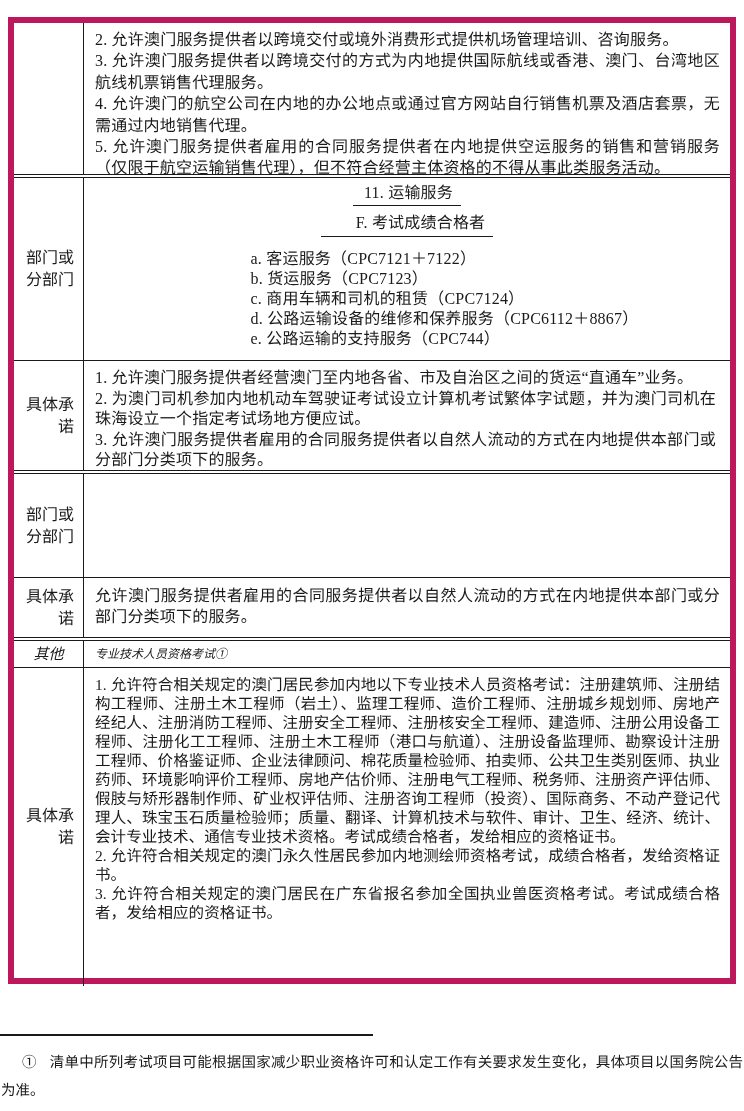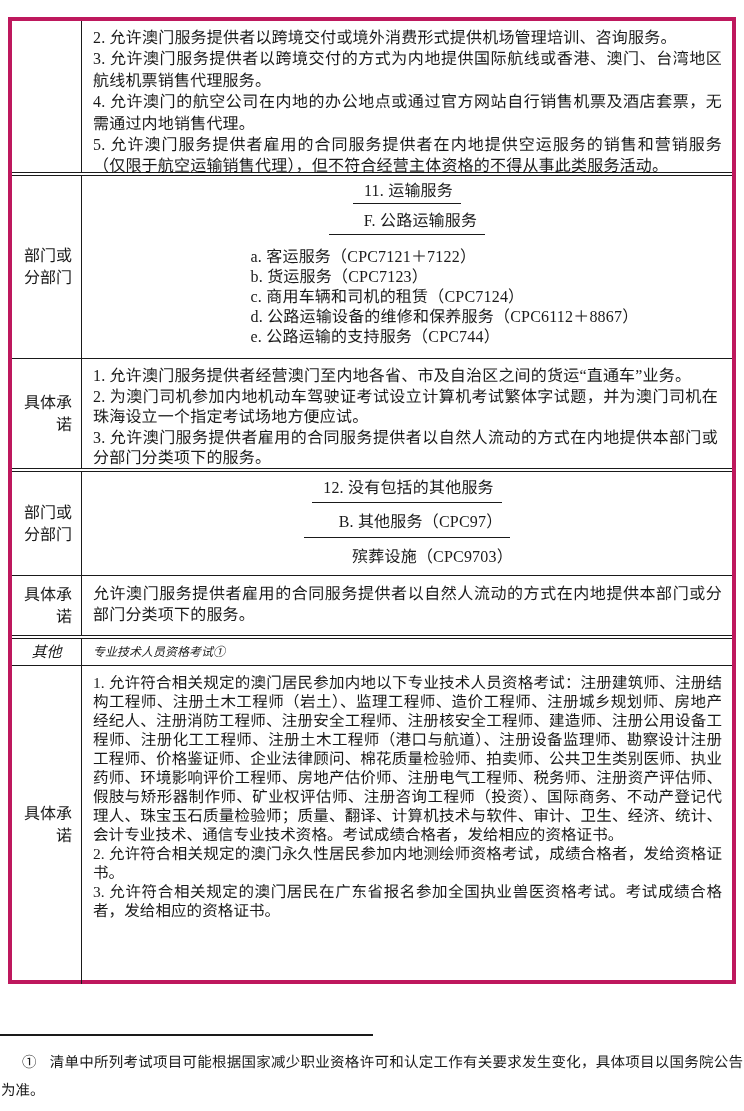--- a/index.html
+++ b/index.html
@@ -6,21 +6,21 @@
   html, body { background: #ffffff; }
   body {
     width: 744px; height: 1111px;
     font-family: "Liberation Serif", "DejaVu Serif", serif;
     color: #1a1a1a;
   }
   .page { position: relative; width: 744px; height: 1111px; overflow: hidden; background: #fff; }
 
   .doc-table {
     position: absolute; top: 17px; left: 8px; width: 728px; height: 967px;
-    border: 4px solid #be185d;
+    border: 6px solid #be185d;
     display: flex; flex-direction: column;
   }
 
   .sect { display: flex; flex-shrink: 0; min-width: 0; }
   .sect.thin   { border-top: 1px solid #1a1a1a; }
   .sect.double { border-top: 4px double #1a1a1a; }
 
   .label-cell {
     flex: 0 0 70px; width: 70px;
     border-right: 1.5px solid #1a1a1a;
@@ -100,21 +100,21 @@
         <p>3. 允许澳门服务提供者以跨境交付的方式为内地提供国际航线或香港、澳门、台湾地区航线机票销售代理服务。</p>
         <p>4. 允许澳门的航空公司在内地的办公地点或通过官方网站自行销售机票及酒店套票，无需通过内地销售代理。</p>
         <p>5. 允许澳门服务提供者雇用的合同服务提供者在内地提供空运服务的销售和营销服务（仅限于航空运输销售代理），但不符合经营主体资格的不得从事此类服务活动。</p>
       </div>
     </section>
 
     <section class="sect double sec-dept11">
       <div class="label-cell">部门或分部门</div>
       <div class="content-cell rows">
         <div class="subrow hr row-1">11. 运输服务</div>
-        <div class="subrow hr row-2">F. 公路运输服务</div>
+        <div class="subrow hr row-2">F. 考试成绩合格者</div>
         <div class="subrow row-3">
           <div class="list-line">a. 客运服务（CPC7121＋7122）</div>
           <div class="list-line">b. 货运服务（CPC7123）</div>
           <div class="list-line">c. 商用车辆和司机的租赁（CPC7124）</div>
           <div class="list-line">d. 公路运输设备的维修和保养服务（CPC6112＋8867）</div>
           <div class="list-line">e. 公路运输的支持服务（CPC744）</div>
         </div>
       </div>
     </section>
 
@@ -122,25 +122,20 @@
       <div class="label-cell">具体承诺</div>
       <div class="content-cell">
         <p>1. 允许澳门服务提供者经营澳门至内地各省、市及自治区之间的货运“直通车”业务。</p>
         <p>2. 为澳门司机参加内地机动车驾驶证考试设立计算机考试繁体字试题，并为澳门司机在珠海设立一个指定考试场地方便应试。</p>
         <p>3. 允许澳门服务提供者雇用的合同服务提供者以自然人流动的方式在内地提供本部门或分部门分类项下的服务。</p>
       </div>
     </section>
 
     <section class="sect double sec-dept12">
       <div class="label-cell">部门或分部门</div>
-      <div class="content-cell rows">
-        <div class="subrow hr row-1">12. 没有包括的其他服务</div>
-        <div class="subrow hr row-2">B. 其他服务（CPC97）</div>
-        <div class="subrow row-3">殡葬设施（CPC9703）</div>
-      </div>
     </section>
 
     <section class="sect thin sec-commit12">
       <div class="label-cell">具体承诺</div>
       <div class="content-cell">
         <p>允许澳门服务提供者雇用的合同服务提供者以自然人流动的方式在内地提供本部门或分部门分类项下的服务。</p>
       </div>
     </section>
 
     <section class="sect double sec-other">

